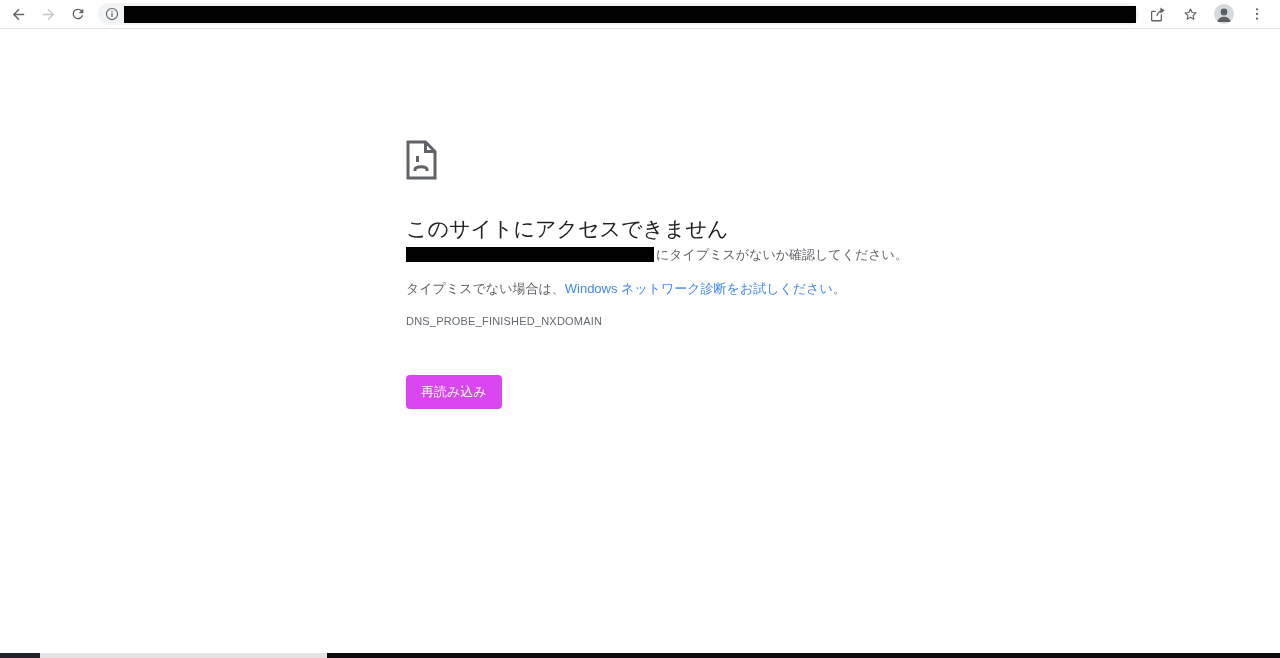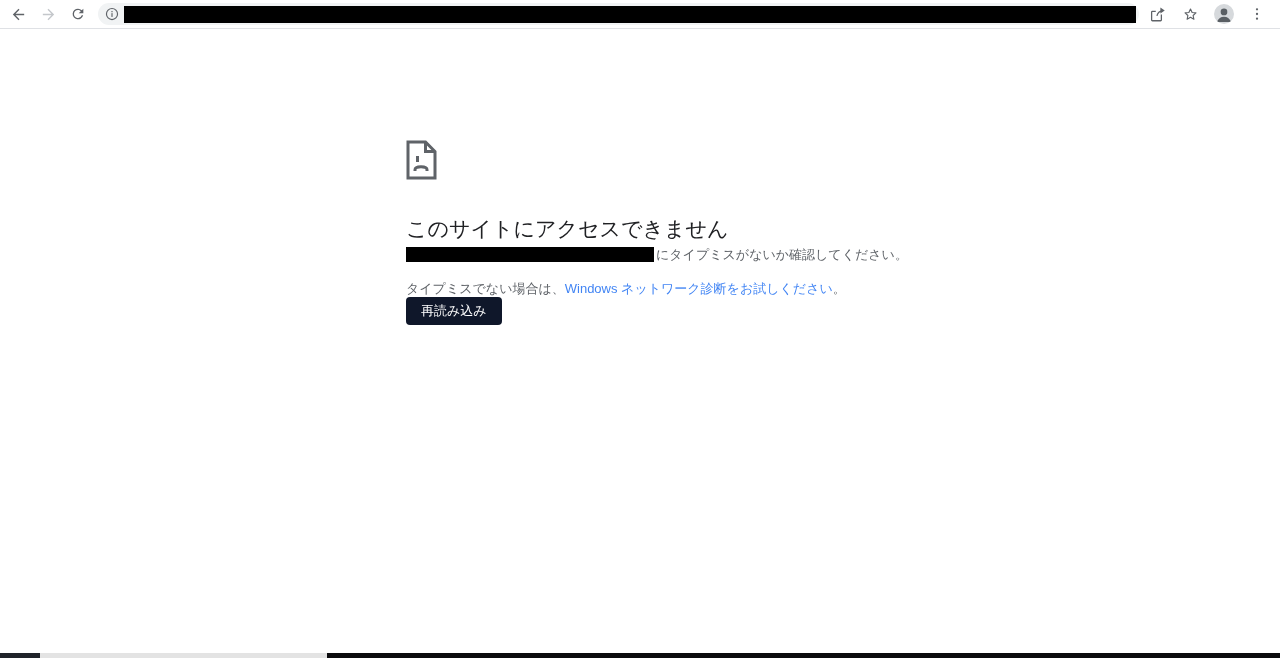--- a/index.html
+++ b/index.html
@@ -105,28 +105,29 @@
     text-decoration: none;
     cursor: pointer;
   }
   .error-code {
     margin-top: 18px;
     font-size: 11px;
     color: #646a70;
     letter-spacing: 0.2px;
   }
   .reload-button {
+    margin-top: 48px;
     display: inline-block;
-    background: #0f172a;
+    background: #d946ef;
     color: #ffffff;
     font-size: 13px;
     font-family: "Liberation Sans", sans-serif;
     border: none;
     border-radius: 4px;
-    height: 28px;
+    height: 34px;
     padding: 0 15px;
     line-height: 28px;
     cursor: pointer;
   }
 
   
   .bottom-strip { position: absolute; bottom: 0; height: 5px; }
   .strip-left  { left: 0;   width: 40px;   background: #20232a; }
   .strip-mid   { left: 40px; width: 287px; background: #e3e3e3; }
   .strip-right { left: 327px; width: 953px; background: #0b0b0d; }
@@ -208,19 +209,20 @@
 
   <div class="error-line1">
     <span class="inline-redaction"></span>
     <span>にタイプミスがないか確認してください。</span>
   </div>
 
   <div class="error-line2">
     <span>タイプミスでない場合は、</span><a class="diag-link">Windows ネットワーク診断をお試しください</a><span>。</span>
   </div>
 
+  <div class="error-code">DNS_PROBE_FINISHED_NXDOMAIN</div>
 
   <button class="reload-button">再読み込み</button>
 </div>
 
 <div class="bottom-strip strip-left"></div>
 <div class="bottom-strip strip-mid"></div>
 <div class="bottom-strip strip-right"></div>
 
 </body></html>

